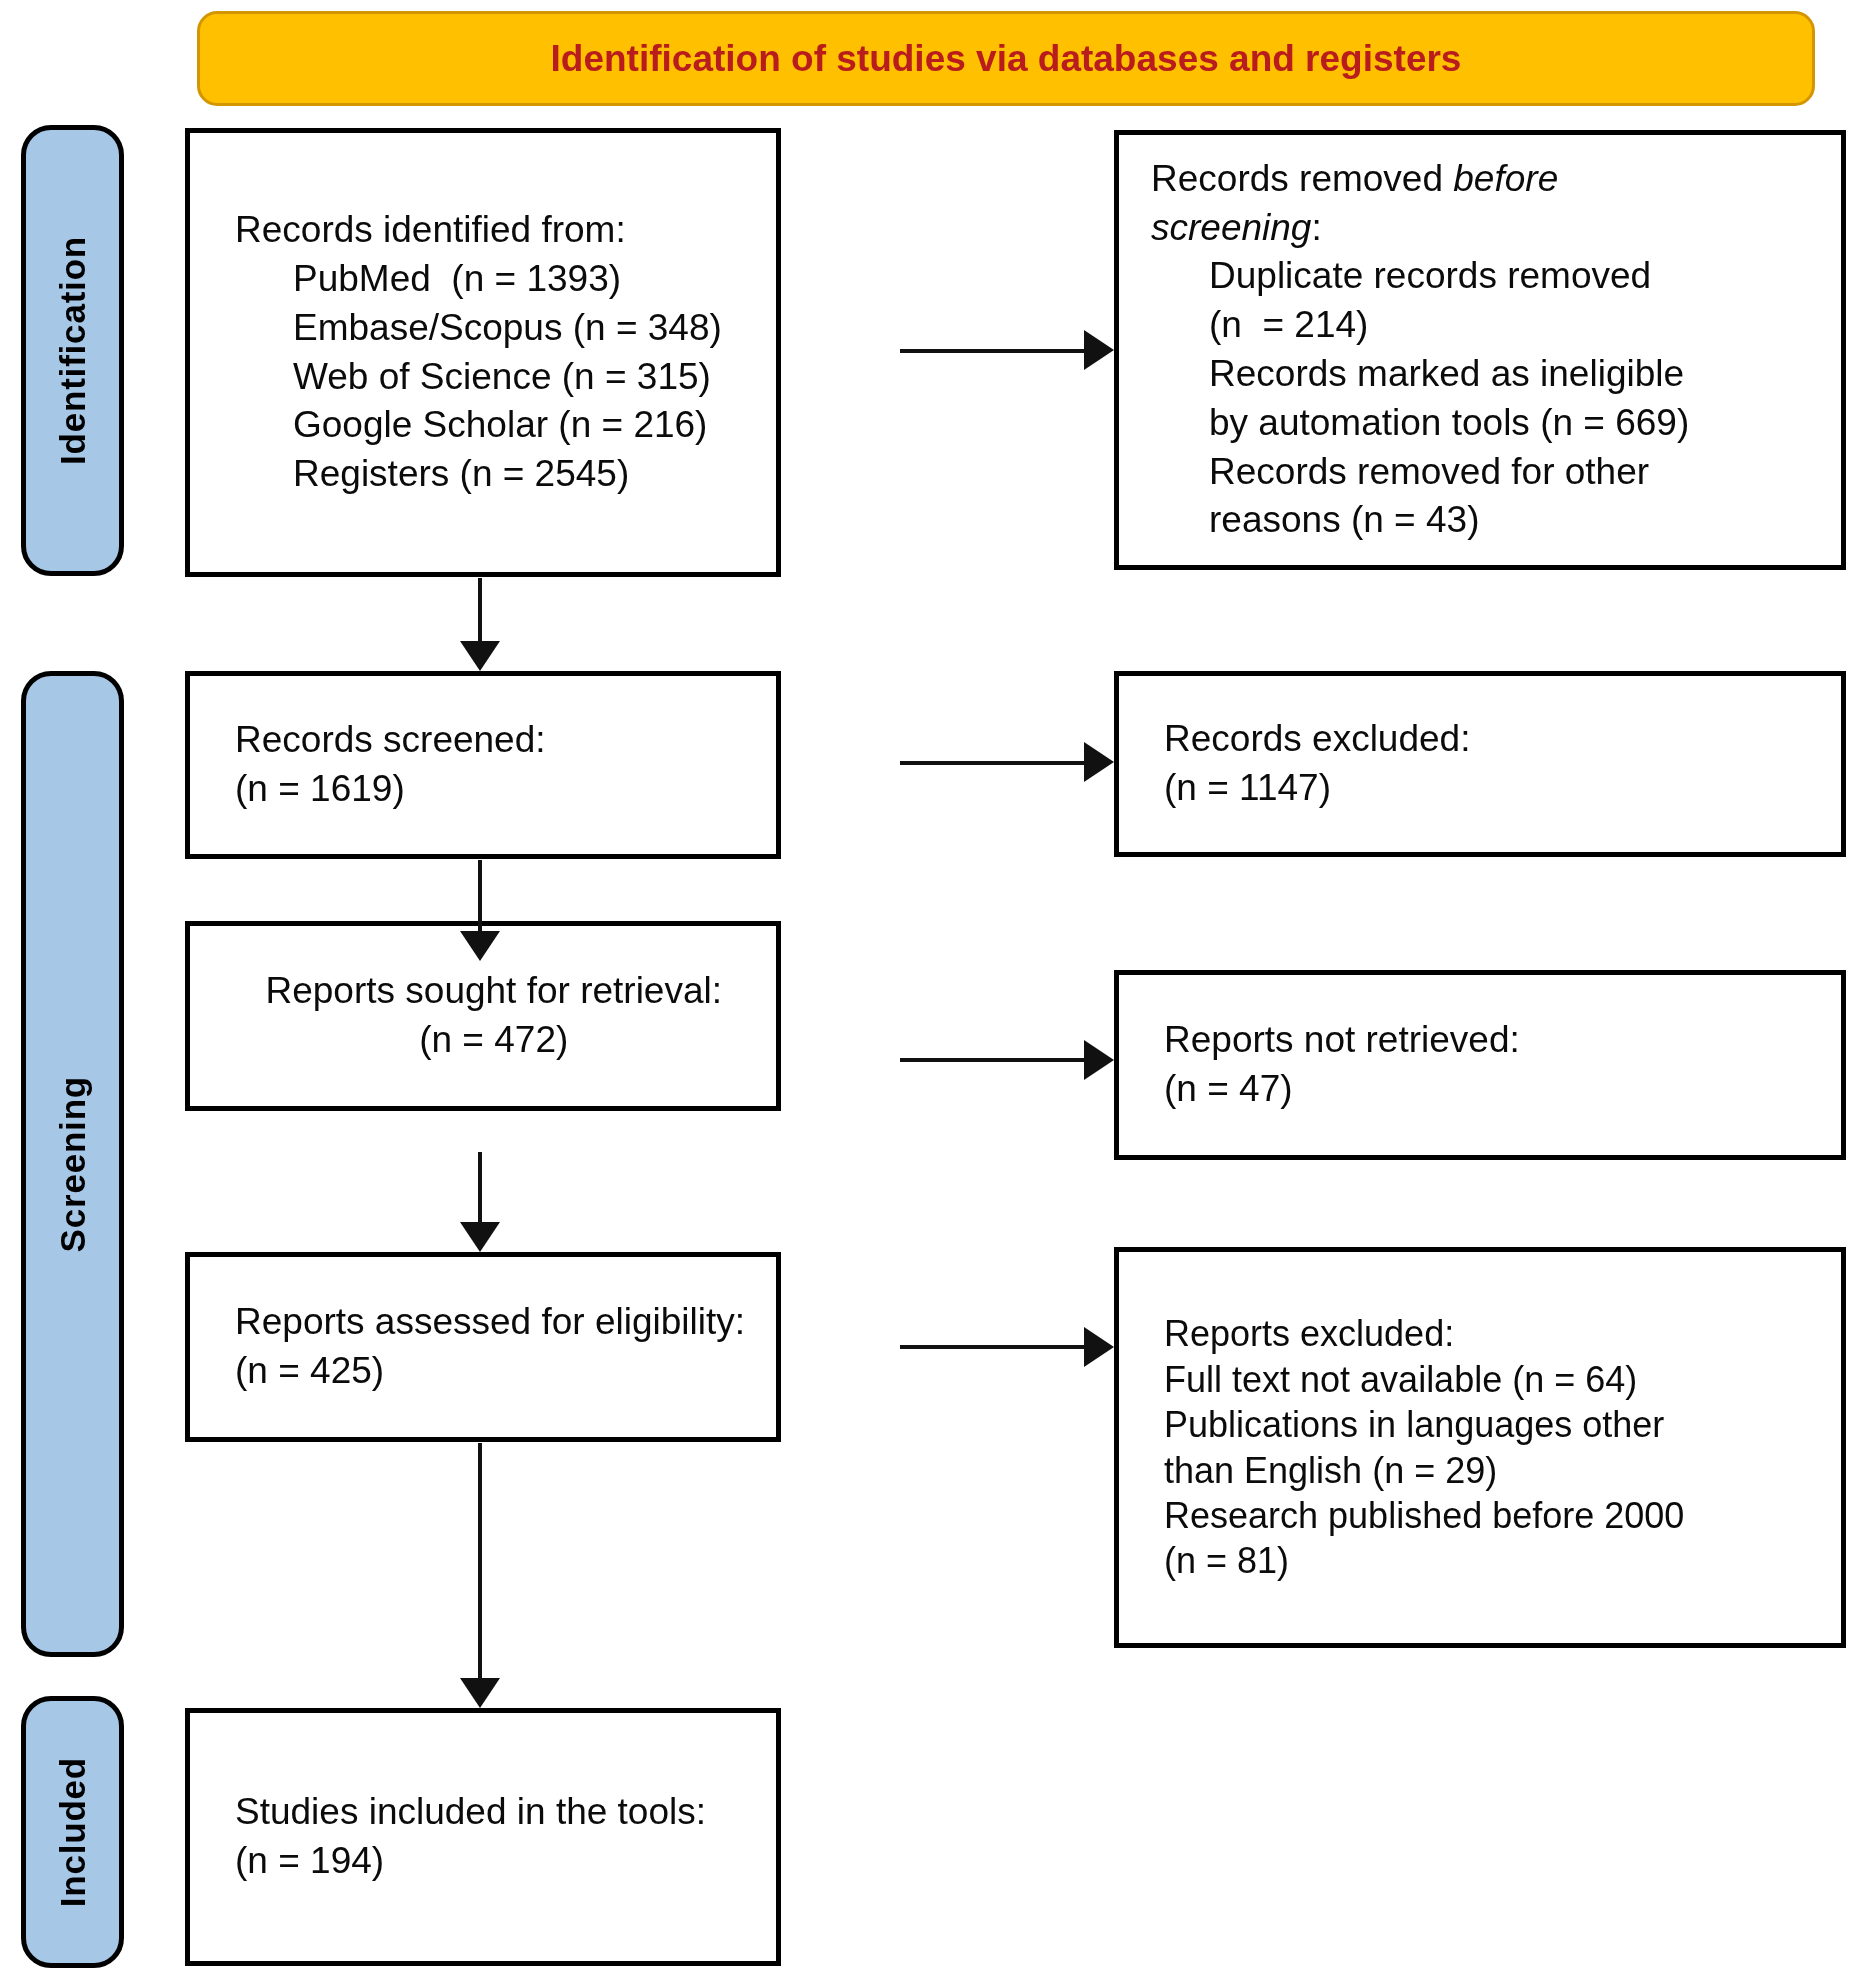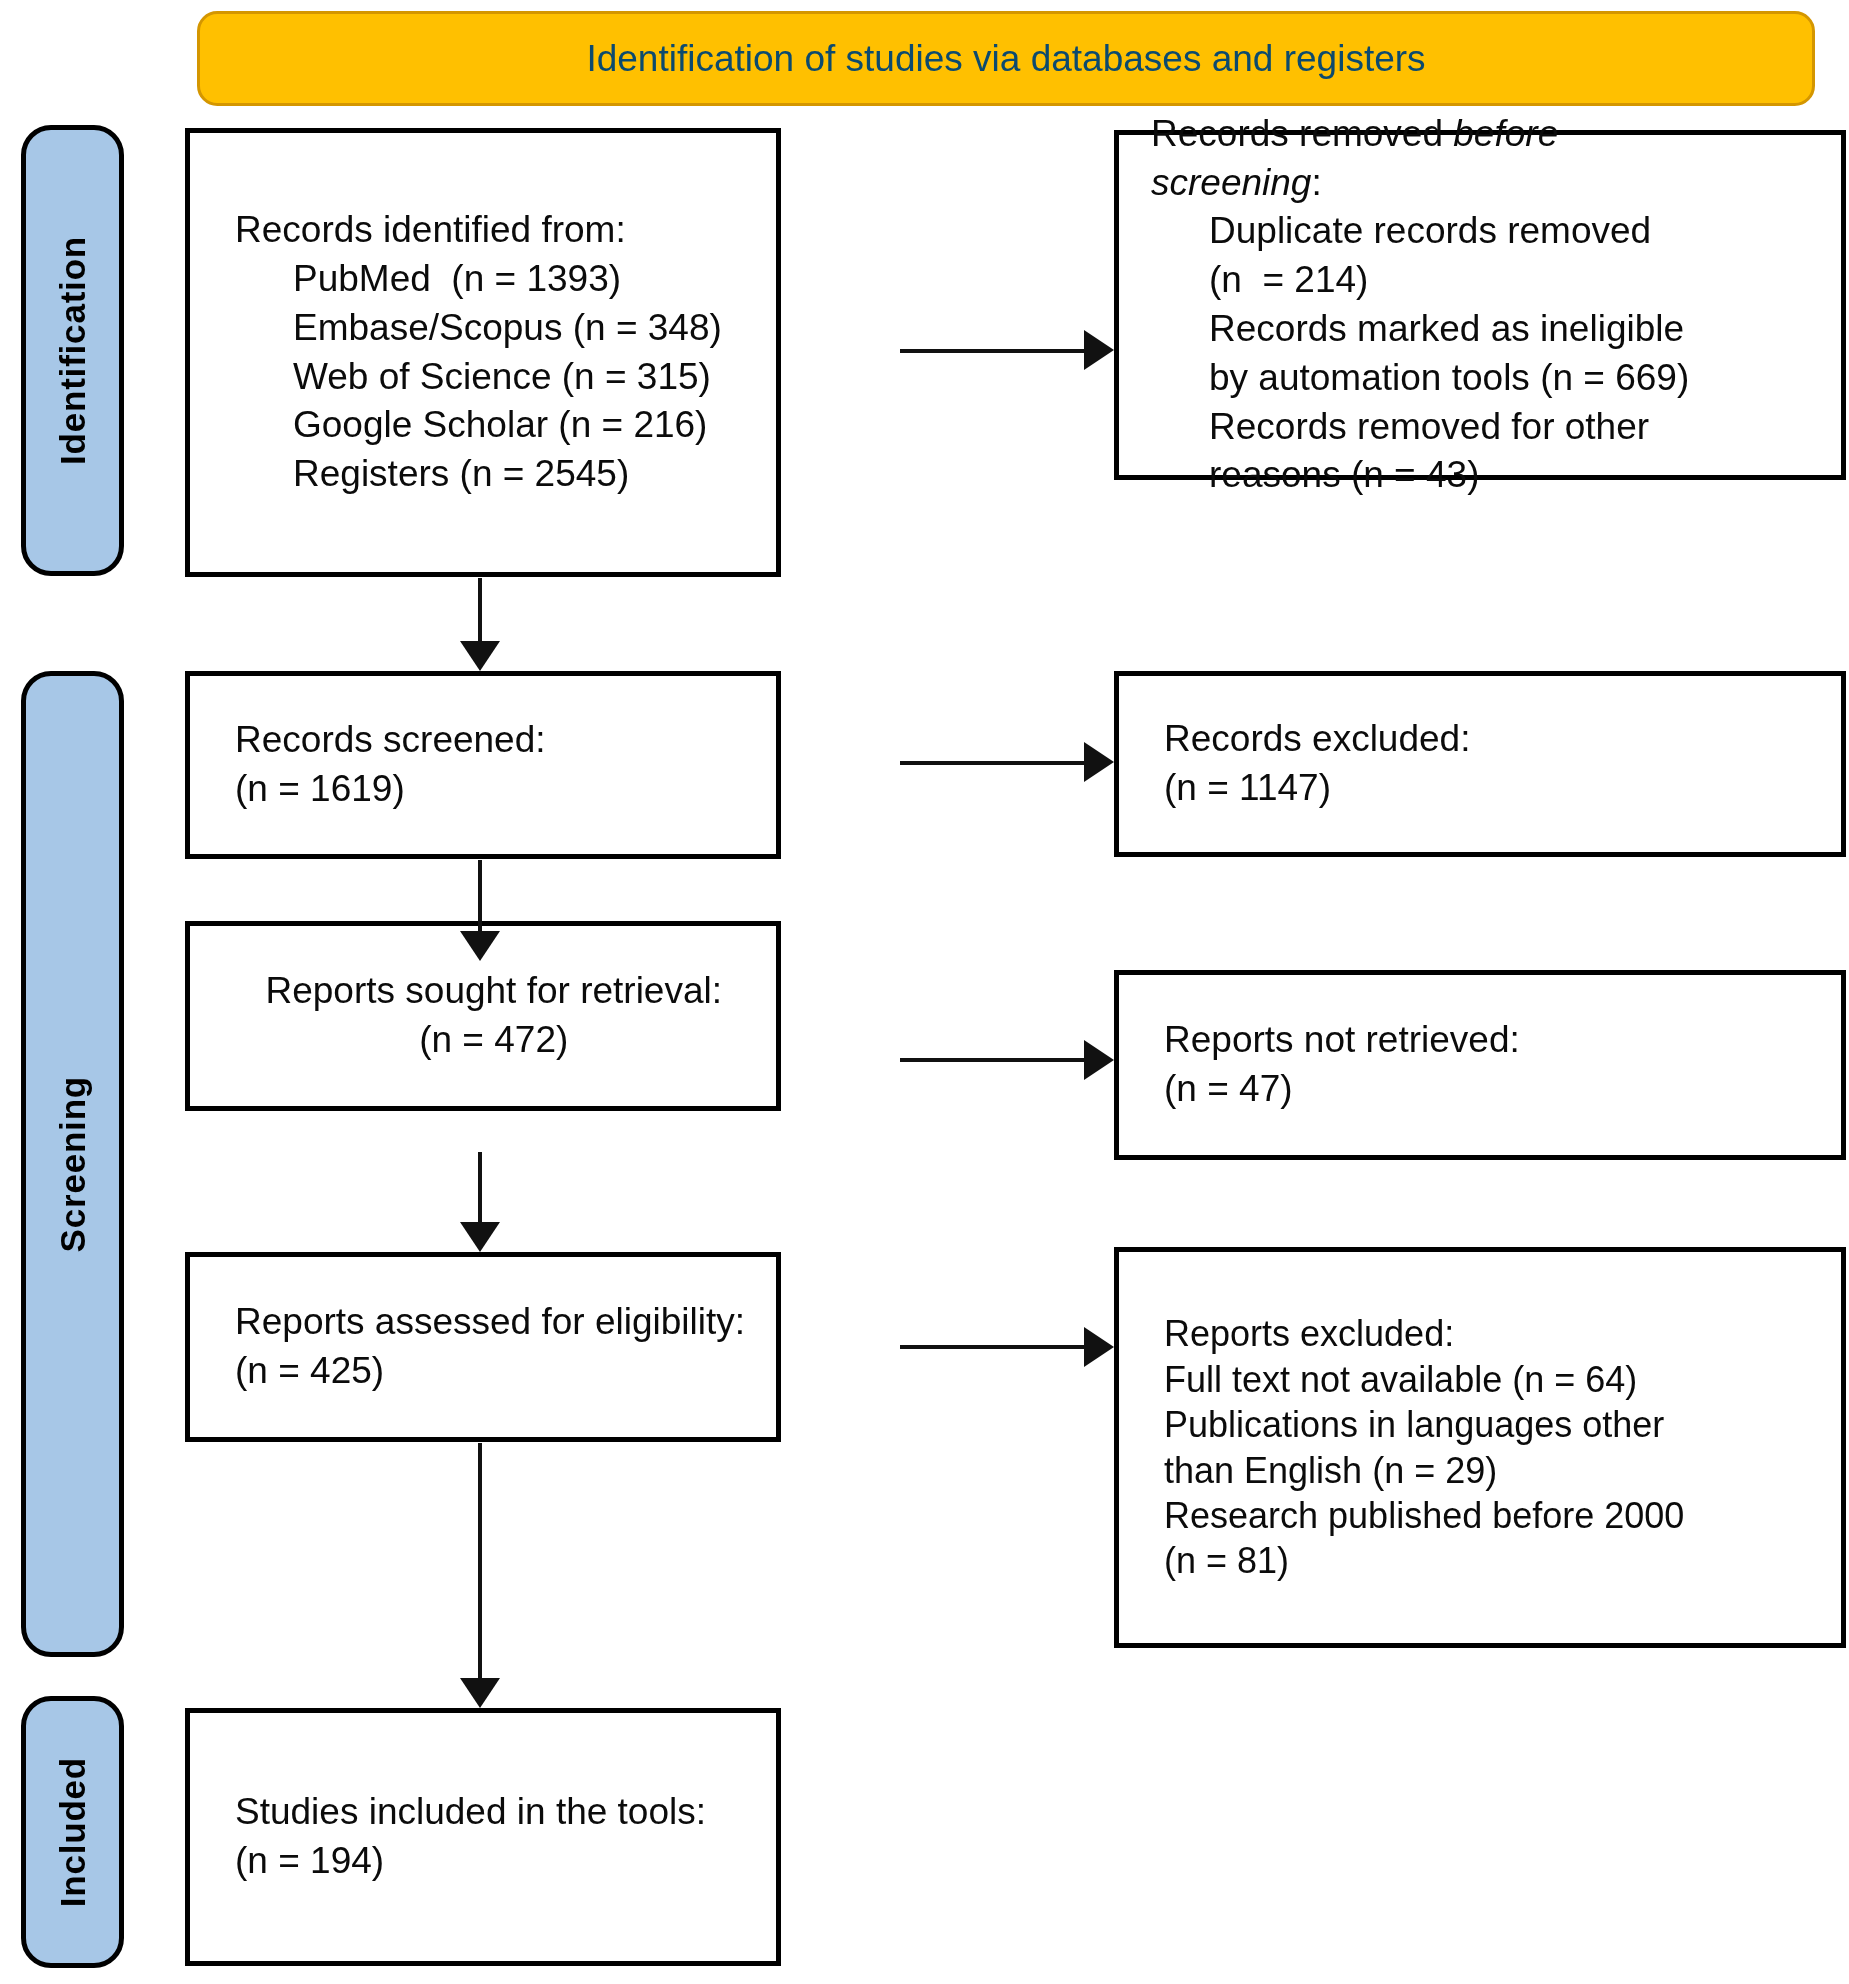--- a/index.html
+++ b/index.html
@@ -17,21 +17,21 @@
     position: absolute;
     left: 197px; top: 11px;
     width: 1618px; height: 95px;
     background: #FFC000;
     border: 3.9px solid #D49600;
     border-radius: 20.3px;
     display: flex; align-items: center; justify-content: center;
     box-sizing: border-box;
   }
   .banner span {
-    font-size: 37px; font-weight: normal; color: #0c4a6e;
+    font-size: 37px; font-weight: bold; color: #b91c1c;
     white-space: pre-wrap;
   }
 
   
   .stage {
     position: absolute;
     left: 21px; width: 103px;
     background: #A7C7E7;
     border: 5.5px solid #000000;
     border-radius: 30px;
@@ -57,21 +57,21 @@
     box-sizing: border-box;
     display: flex; flex-direction: column; justify-content: center;
   }
   .box .line { white-space: pre-wrap; font-size: 37px; line-height: 1.32; color: #0b0b0b; }
   .box .indent { padding-left: 58px; }
 
   .box-l { left: 185px; width: 596px; padding: 15.6px 23.5px 15.6px 45px; }
   .box-r { left: 1114px; width: 732px; padding: 15.6px 23.5px 15.6px 45px; }
 
   .box-identified   { top: 128px;  height: 449px; }
-  .box-removed      { top: 130px;  height: 350px; padding-left: 32px; }
+  .box-removed      { top: 130px;  height: 440px; padding-left: 32px; }
   .box-screened     { top: 671px;  height: 188px; }
   .box-rec-excluded { top: 671px;  height: 186px; }
   .box-sought       { top: 921px; height: 190px; text-align: center; }
   .box-notretrieved { top: 970px; height: 190px; }
   .box-assessed     { top: 1252px; height: 190px; }
   .box-rep-excluded { top: 1247px; height: 401px; }
   .box-rep-excluded .line { font-size: 36px; line-height: 1.26; }
   .box-included     { top: 1708px; height: 258px; }
 
   .box em { font-style: italic; }

